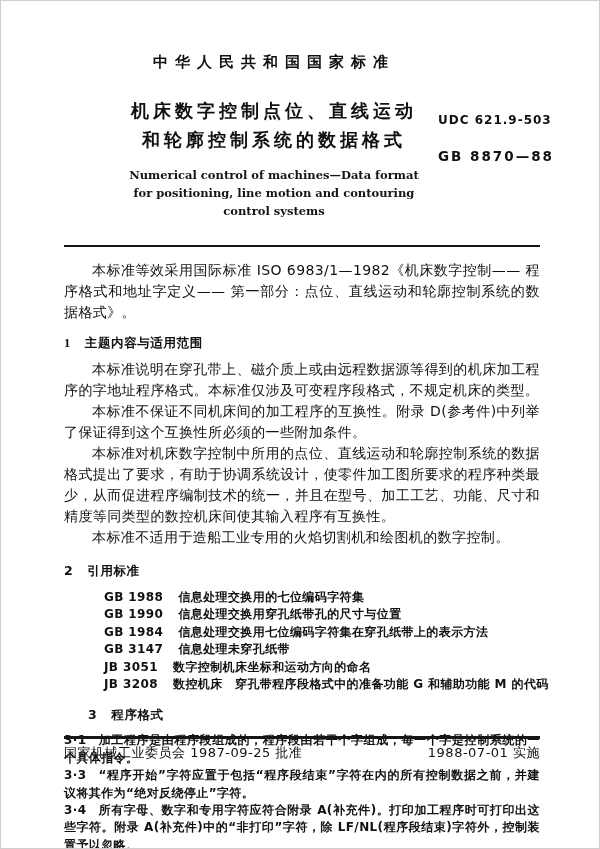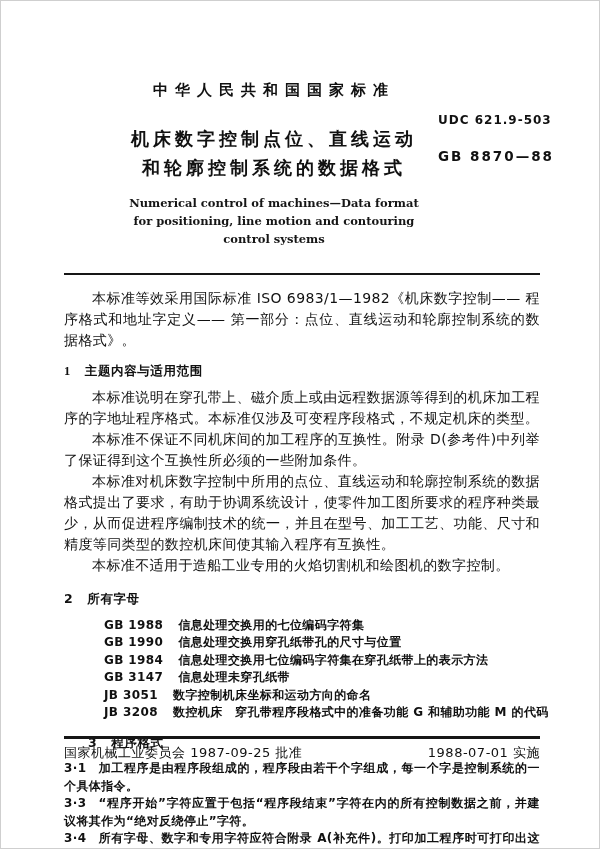--- a/index.html
+++ b/index.html
@@ -22,21 +22,21 @@
   .content {
     position: absolute;
     left: 63px;
     right: 59px;
     top: 0;
   }
 
   
   .header {
     position: relative;
-    padding-top: 80px;
+    padding-top: 52px;
   }
   .header-center {
     width: 420px;
     text-align: center;
   }
   .std-header {
     font-size: 15px;
     font-weight: 700;
     letter-spacing: 7px;
     margin-bottom: 24px;
@@ -166,21 +166,21 @@
     <div class="rule-top"></div>
 
     <p class="body-text indent intro">本标准等效采用国际标准 ISO 6983/1—1982《机床数字控制—— 程序格式和地址字定义—— 第一部分：点位、直线运动和轮廓控制系统的数据格式》。</p>
 
     <h2 class="sec-heading h-sec1"><span class="sec-no">1</span><span>主题内容与适用范围</span></h2>
     <p class="body-text indent">本标准说明在穿孔带上、磁介质上或由远程数据源等得到的机床加工程序的字地址程序格式。本标准仅涉及可变程序段格式，不规定机床的类型。</p>
     <p class="body-text indent">本标准不保证不同机床间的加工程序的互换性。附录 D(参考件)中列举了保证得到这个互换性所必须的一些附加条件。</p>
     <p class="body-text indent">本标准对机床数字控制中所用的点位、直线运动和轮廓控制系统的数据格式提出了要求，有助于协调系统设计，使零件加工图所要求的程序种类最少，从而促进程序编制技术的统一，并且在型号、加工工艺、功能、尺寸和精度等同类型的数控机床间使其输入程序有互换性。</p>
     <p class="body-text indent">本标准不适用于造船工业专用的火焰切割机和绘图机的数字控制。</p>
 
-    <h2 class="sec-heading h-sec2"><span class="sec-no">2</span><span>所有字母</span></h2>
+    <h2 class="sec-heading h-sec2"><span class="sec-no">2</span><span>引用标准</span></h2>
     <div class="ref-row"><span class="ref-code">GB 1988</span><span>信息处理交换用的七位编码字符集</span></div>
     <div class="ref-row"><span class="ref-code">GB 1990</span><span>信息处理交换用穿孔纸带孔的尺寸与位置</span></div>
     <div class="ref-row"><span class="ref-code">GB 1984</span><span>信息处理交换用七位编码字符集在穿孔纸带上的表示方法</span></div>
     <div class="ref-row"><span class="ref-code">GB 3147</span><span>信息处理未穿孔纸带</span></div>
     <div class="ref-row"><span class="ref-code">JB 3051</span><span>数字控制机床坐标和运动方向的命名</span></div>
     <div class="ref-row"><span class="ref-code">JB 3208</span><span>数控机床　穿孔带程序段格式中的准备功能 G 和辅助功能 M 的代码</span></div>
 
     <h2 class="sec-heading h-sec3"><span class="sec-no">3</span><span>程序格式</span></h2>
     <p class="clause"><span class="clause-no">3·1</span><span>加工程序是由程序段组成的，程序段由若干个字组成，每一个字是控制系统的一个具体指令。</span></p>
     <p class="clause"><span class="clause-no">3·3</span><span>“程序开始”字符应置于包括“程序段结束”字符在内的所有控制数据之前，并建议将其作为“绝对反绕停止”字符。</span></p>

